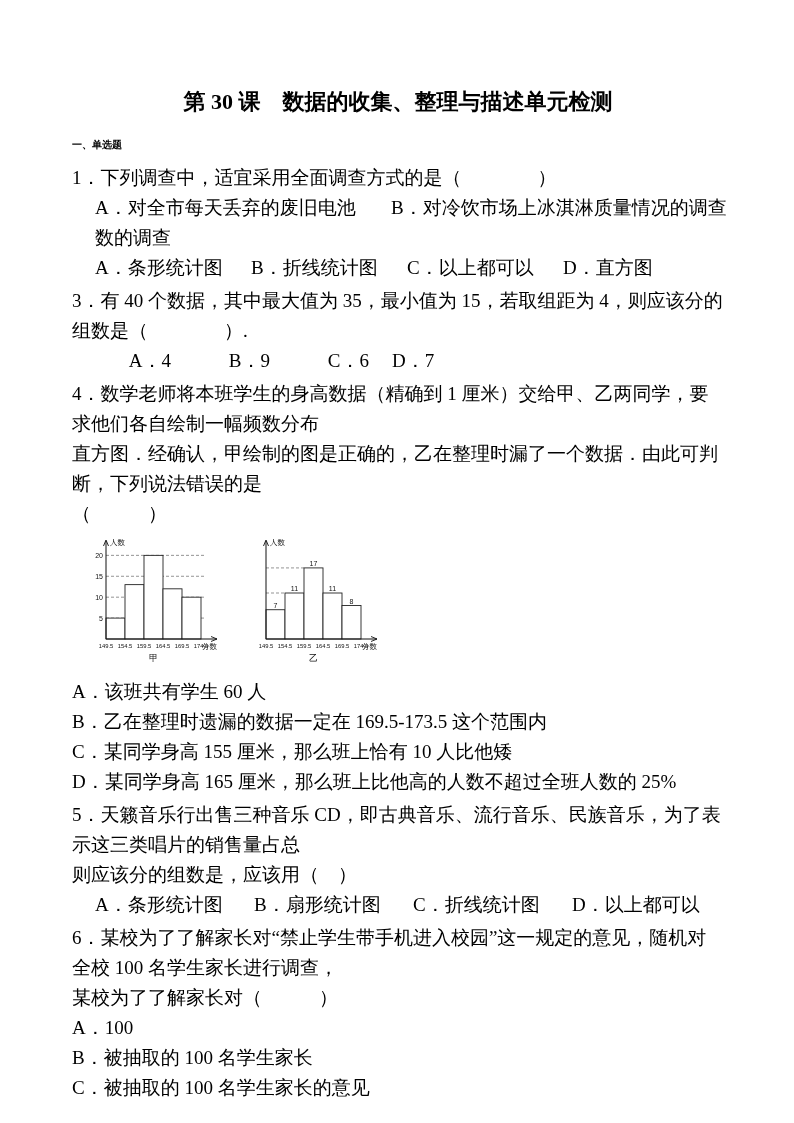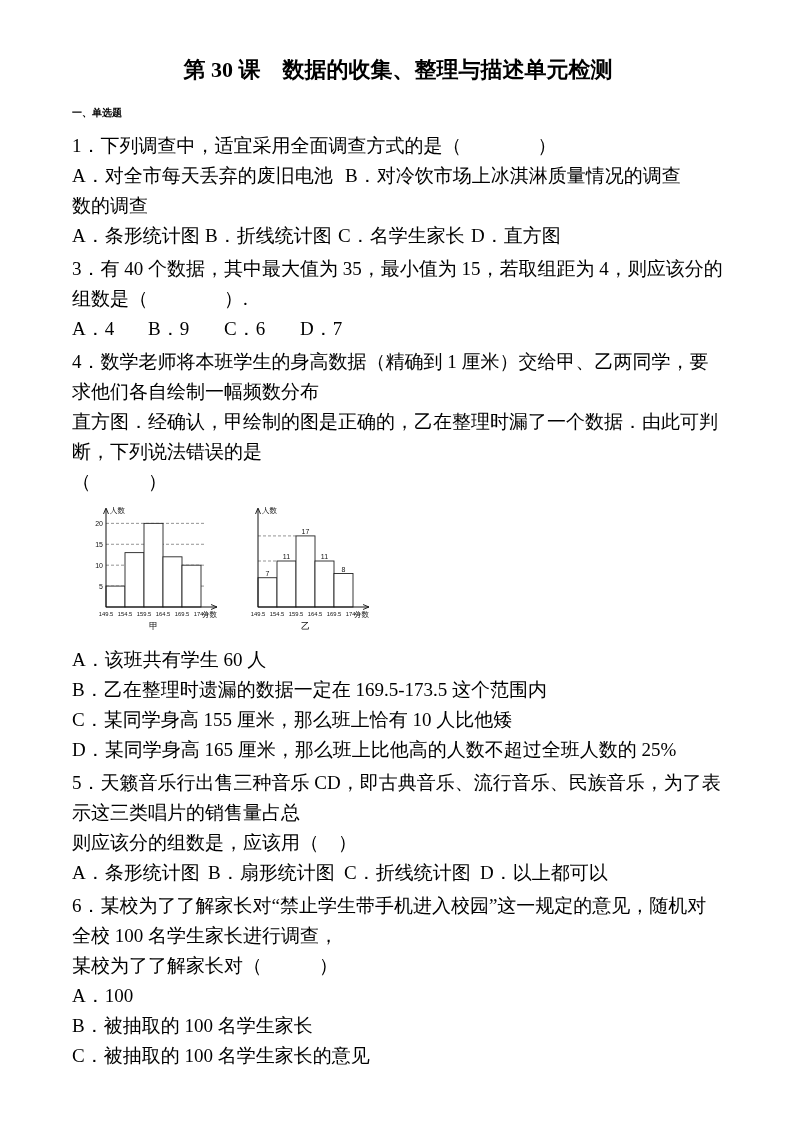--- a/index.html
+++ b/index.html
@@ -4,46 +4,46 @@
 <style>
   * { box-sizing: border-box; }
   html, body { margin: 0; padding: 0; background: #ffffff; }
   .page {
     width: 794px;
     height: 1123px;
     margin: 0 auto;
     background: #ffffff;
     color: #000;
     font-family: "Liberation Serif", "DejaVu Serif", serif;
-    padding: 56px 70px 0 72px;
+    padding: 88px 70px 0 72px;
     overflow: hidden;
   }
   .title {
     font-size: 22px;
     font-weight: bold;
     text-align: center;
     margin: 0 0 14px 0;
     line-height: 28px;
   }
   .sec {
     font-size: 10px;
     font-weight: bold;
   }
   p { margin: 0; font-size: 19px; line-height: 30px; }
   .q { margin-top: 3px; }
   .optrow { display: flex; }
-  .optrow .opt { flex: 0 0 auto; }
+  .optrow .opt { flex: 0 0 auto; margin-left: 23px; }
   .col272 { width: 273px; }
   .col140 { width: 133px; }
-  .col76  { width: 76px; }
+  .col76  { width: 76px; text-align: right; }
   .col138 { width: 136px; }
   .charts {
     display: flex;
     align-items: flex-end;
-    gap: 2px;
+    gap: 10px;
     margin: 6px 0 10px 8px;
   }
   svg { font-family: "Liberation Sans", "DejaVu Sans", sans-serif; }
   svg text { fill: #111; }
 </style>
 </head>
 <body>
 
 <div class="page">
 
@@ -53,21 +53,21 @@
 
   <p class="q">1．下列调查中，适宜采用全面调查方式的是（　　　　）</p>
   <p class="optrow">
     <span class="opt col272">A．对全市每天丢弃的废旧电池数的调查</span>
     <span class="opt">B．对冷饮市场上冰淇淋质量情况的调查</span>
   </p>
 
   <p class="optrow">
     <span class="opt col140">A．条形统计图</span>
     <span class="opt col140">B．折线统计图</span>
-    <span class="opt col140">C．名学生家长</span>
+    <span class="opt col140">C．以上都可以</span>
     <span class="opt">D．直方图</span>
   </p>
 
   <p class="q">3．有 40 个数据，其中最大值为 35，最小值为 15，若取组距为 4，则应该分的组数是（　　　　）.</p>
   <p class="optrow">
     <span class="opt col76">A．4</span>
     <span class="opt col76">B．9</span>
     <span class="opt col76">C．6</span>
     <span class="opt">D．7</span>
   </p>

